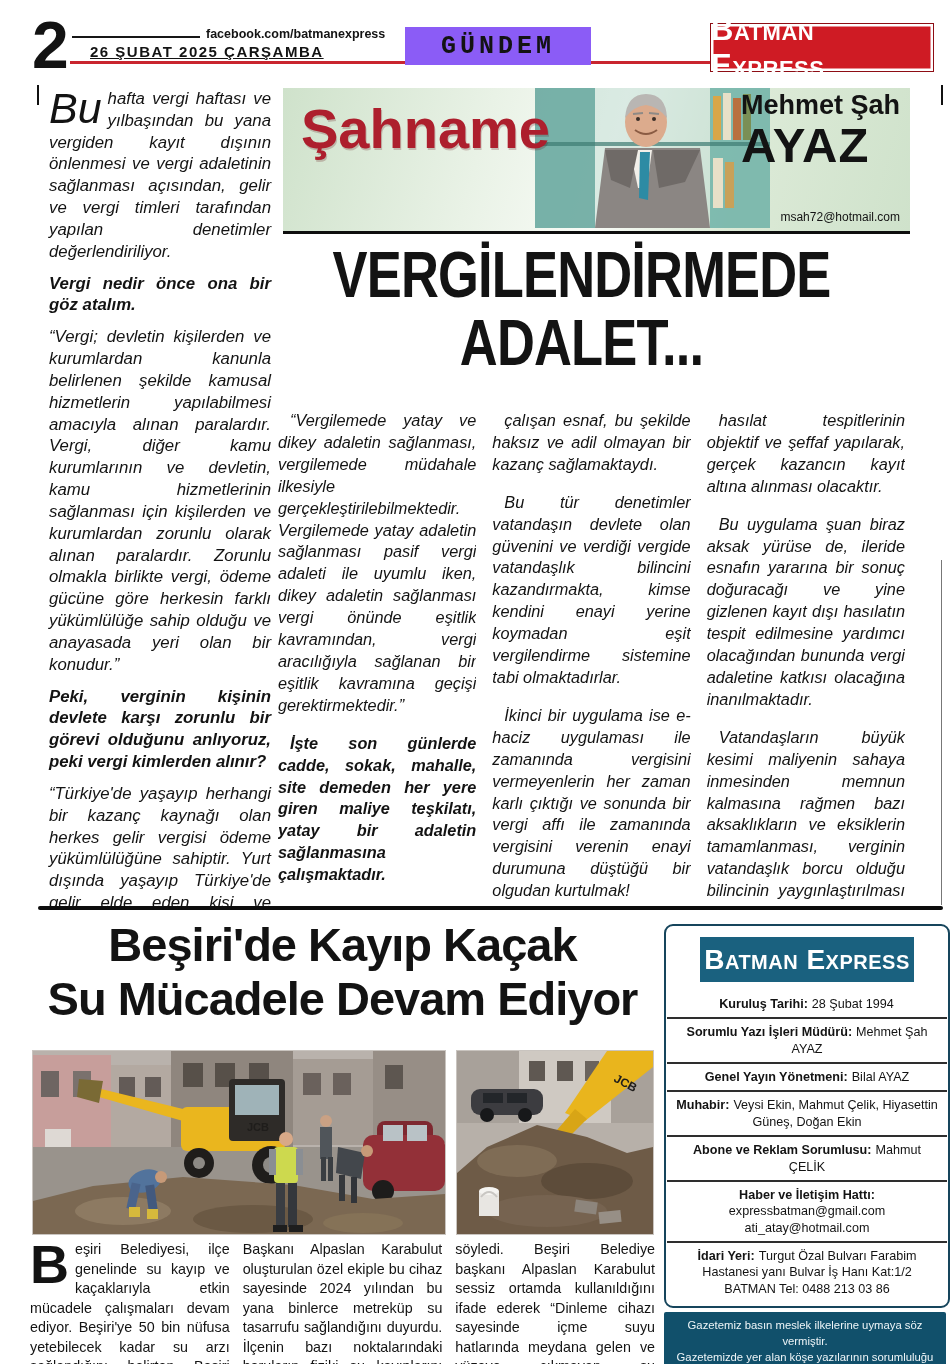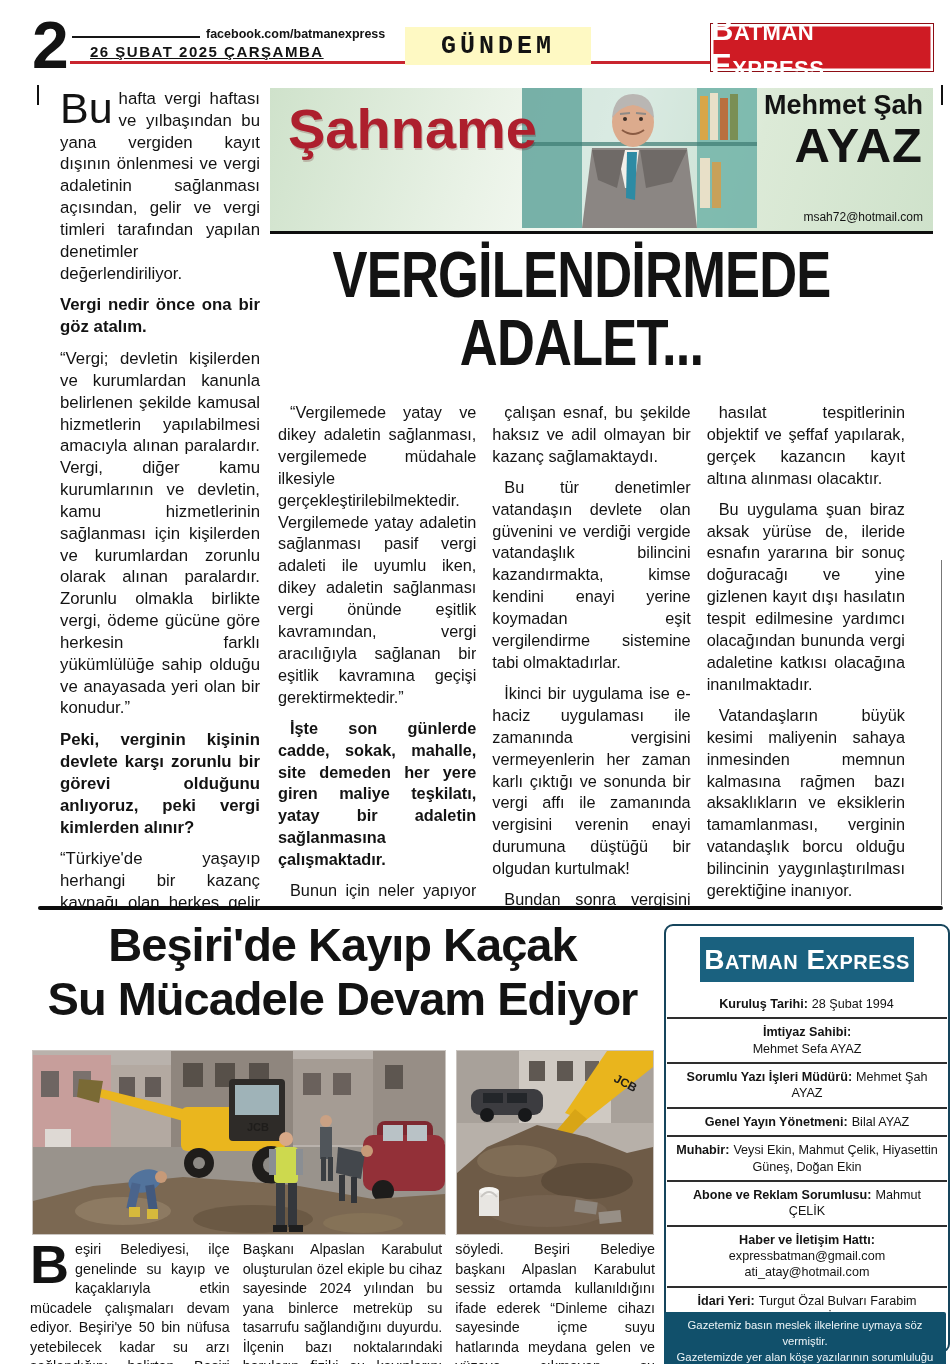--- a/index.html
+++ b/index.html
@@ -7,59 +7,59 @@
     width:951px;height:1364px;position:relative;background:#ffffff;
     font-family:"Liberation Sans", sans-serif;color:#131313;overflow:hidden;
   }
   
   .page-num{position:absolute;left:32px;top:12px;font-size:66px;font-weight:900;line-height:1;}
   .fb-rule{position:absolute;left:72px;top:36px;width:128px;height:2px;background:#161616;}
   .fb-text{position:absolute;left:206px;top:27px;font-size:12.5px;font-weight:600;}
   .date-text{position:absolute;left:90px;top:43px;font-size:15px;font-weight:700;letter-spacing:1.5px;text-decoration:underline;}
   .red-rule{position:absolute;left:70px;top:61px;width:646px;height:3px;background:#c9252f;}
   .section-badge{
-    position:absolute;left:405px;top:27px;width:186px;height:38px;background:#fef9c3;
+    position:absolute;left:405px;top:27px;width:186px;height:38px;background:#8b5cf6;
     display:flex;align-items:center;justify-content:center;
     font-family:"Liberation Mono", monospace;font-size:25px;font-weight:700;letter-spacing:4px;
   }
   .brand-logo{
     position:absolute;left:710px;top:23px;width:222px;height:47px;background:#cf1b24;
     box-shadow:inset 0 0 0 2.5px #ffffff;border:1px solid #8e0d14;
     display:flex;align-items:center;justify-content:center;
     color:#ffffff;font-variant:small-caps;font-weight:900;font-size:31px;letter-spacing:.5px;
   }
   
   .tick{position:absolute;background:#111;}
   
   .intro-col{position:absolute;left:48px;top:88px;width:224px;height:820px;
     font-size:16.8px;line-height:1.3;text-align:justify;overflow:hidden;}
-  .intro-col p{margin:0 12px 10px;}
+  .intro-col p{margin:0 1px 10px;font-style:italic;}
   .intro-col p.sub, .body-cols p.sub{font-weight:700;}
   .dropcap{float:left;font-size:43px;line-height:.82;padding:3px 6px 0 0;font-weight:500;}
   .dropcap.big{font-size:54px;line-height:.8;font-weight:700;}
   
-  .banner{position:absolute;left:270px;top:88px;width:627px;height:143px;
+  .banner{position:absolute;left:283px;top:88px;width:627px;height:143px;
     border-bottom:3px solid #0e0e0e;
-    background:linear-gradient(105deg,#cfe2cb 0%,#e9f2e6 32%,#f8fbf6 52%,#dcead7 72%,#cfe2cb 100%);padding-left:36px;}
+    background:linear-gradient(105deg,#cfe2cb 0%,#e9f2e6 32%,#f8fbf6 52%,#dcead7 72%,#cfe2cb 100%);}
   .banner-title{position:absolute;left:18px;top:8px;font-size:56px;font-weight:800;color:#ad1f2d;
     text-shadow:1px 2px 0 rgba(90,10,15,.22);}
-  .author{position:absolute;right:10px;top:4px;text-align:right;line-height:1;}
+  .author{position:absolute;right:10px;top:4px;line-height:1;}
   .author-first{font-size:27px;font-weight:800;display:block;margin-bottom:2px;}
   .author-last{font-size:49px;font-weight:900;display:block;letter-spacing:1px;}
   .author-email{position:absolute;right:10px;bottom:7px;font-size:12px;font-weight:500;}
   .author-photo{position:absolute;left:252px;top:0;width:235px;height:140px;}
   
   .main-headline{position:absolute;left:268px;top:242px;width:627px;height:150px;
     text-align:center;font-weight:900;font-size:64px;line-height:1.06;letter-spacing:-1px;}
   .condense{display:block;transform:scaleX(.82);transform-origin:50% 50%;}
   
   .body-cols{position:absolute;left:278px;top:394px;width:627px;height:514px;
     display:flex;gap:16px;font-size:16.3px;line-height:1.345;text-align:justify;overflow:hidden;}
   .body-cols .col{flex:1;overflow:hidden;}
-  .body-cols p{margin:8px 0 9px;text-indent:12px;}
+  .body-cols p{margin:16px 0 9px;text-indent:12px;font-style:italic;}
   
   .divider{position:absolute;left:38px;top:906px;width:905px;height:4px;background:#0d0d0d;border-radius:2px;}
   
   .news-headline{position:absolute;left:30px;top:918px;width:625px;text-align:center;
     font-weight:900;font-size:47px;line-height:1.14;letter-spacing:-1px;}
   .photo{position:absolute;border:1px solid #c9c4bf;}
   .photo-left{left:32px;top:1050px;width:412px;height:183px;}
   .photo-right{left:456px;top:1050px;width:196px;height:183px;}
   .news-cols{position:absolute;left:30px;top:1240px;width:625px;display:flex;gap:13px;
     font-size:14.3px;line-height:1.37;text-align:justify;}
@@ -265,24 +265,20 @@
   <div class="ncol">
     <p style="margin:0;">söyledi. Beşiri Belediye başkanı Alpaslan Karabulut sessiz ortamda kullanıldığını ifade ederek “Dinleme cihazı sayesinde içme suyu hatlarında meydana gelen ve yüzeye çıkmayan su kayıplarının tespiti mümkün oluyor. Bu yöntemle su kaybının yaşandığı noktaları daha net belirleyebiliyoruz. Bu şekilde zemin tahribatlarını da minimum düzeye çekiyoruz” şeklinde konuştu.</p>
   </div>
 </div>
 
 <div class="imprint">
   <div class="imprint-logo">Batman Express</div>
   <div class="irow first">
     <span class="lbl">Kuruluş Tarihi:</span><span>28 Şubat 1994</span>
   </div>
-  <div class="irow stack">
-    <span class="lbl">İmtiyaz Sahibi:</span>
-      <span class="val">Mehmet Sefa AYAZ</span>
-  </div>
   <div class="irow">
     <span class="lbl">Sorumlu Yazı İşleri Müdürü:</span><span>Mehmet Şah AYAZ</span>
   </div>
   <div class="irow">
     <span class="lbl">Genel Yayın Yönetmeni:</span><span>Bilal AYAZ</span>
   </div>
   <div class="irow">
     <span class="lbl">Muhabir:</span><span>Veysi Ekin, Mahmut Çelik, Hiyasettin Güneş, Doğan Ekin</span>
   </div>
   <div class="irow">

